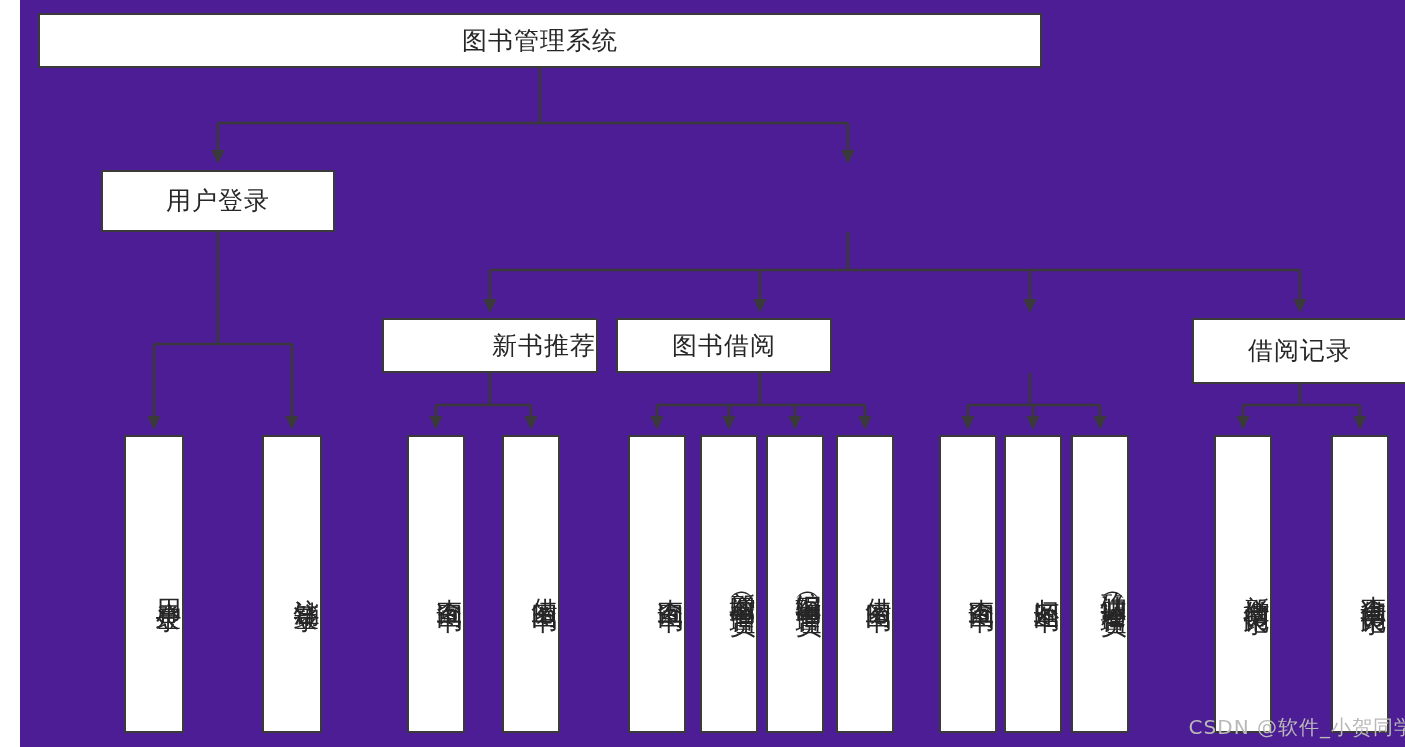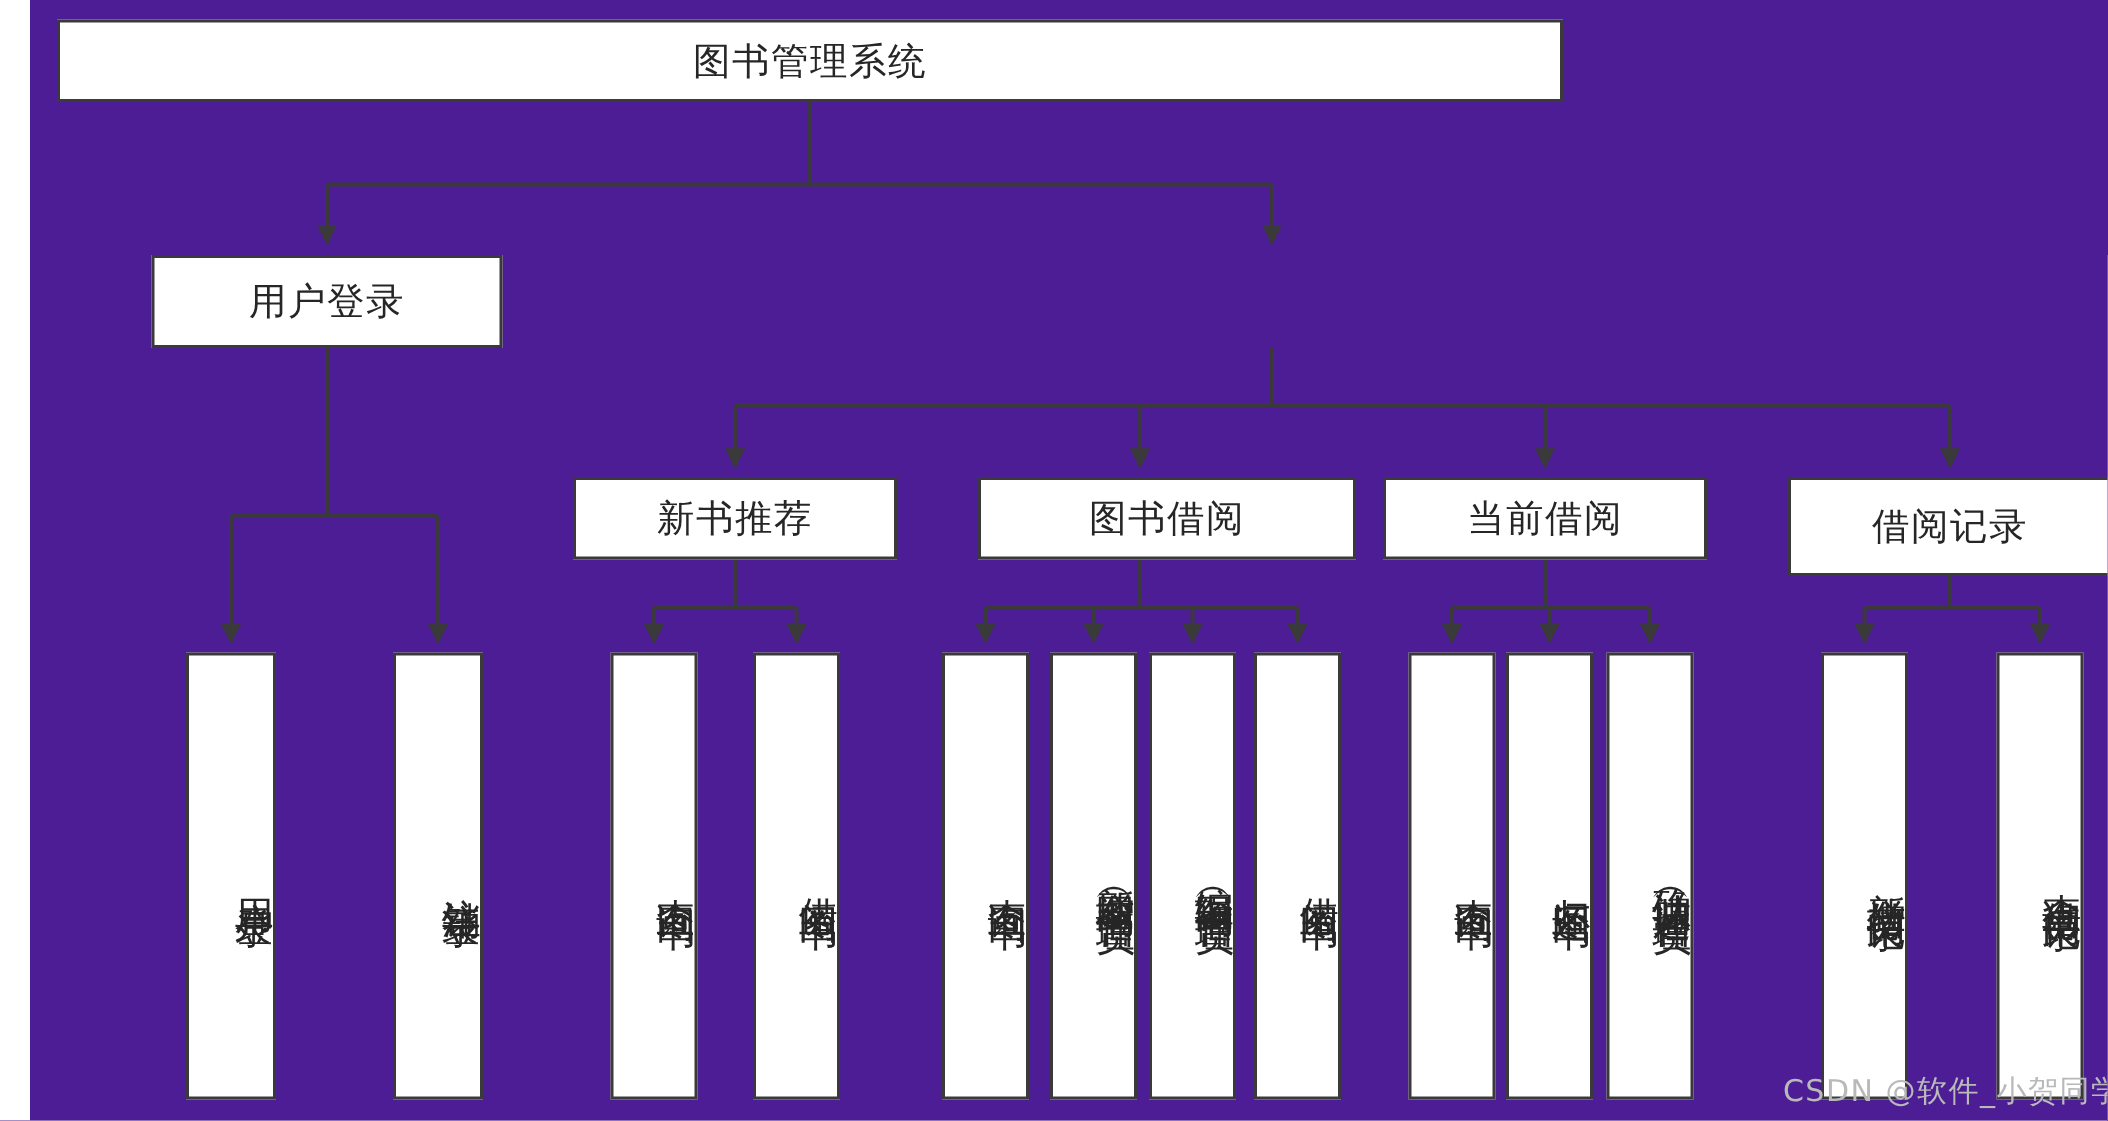--- a/index.html
+++ b/index.html
@@ -121,28 +121,25 @@
   </svg>
 
   <div class="node horiz root" style="left:18px;top:13px;width:1004px;height:55px;">
     <span>图书管理系统</span>
   </div>
 
   <div class="node horiz" style="left:81px;top:170px;width:234px;height:62px;">
     <span>用户登录</span>
   </div>
 
-  <div class="node horiz" style="left:362px;top:318px;width:216px;height:55px;">
+  <div class="node horiz" style="left:362px;top:318px;width:216px;height:55px;justify-content:flex-end;">
     <span>新书推荐</span>
   </div>
-  <div class="node horiz" style="left:632px;top:318px;width:252px;height:55px;">
+  <div class="node horiz" style="left:596px;top:318px;width:216px;height:55px;">
     <span>图书借阅</span>
-  </div>
-  <div class="node horiz" style="left:902px;top:318px;width:216px;height:55px;">
-    <span>当前借阅</span>
   </div>
   <div class="node horiz" style="left:1172px;top:318px;width:216px;height:66px;">
     <span>借阅记录</span>
   </div>
 
   <div class="node vert" style="left:104px;top:435px;width:60px;height:298px;">
     <span class="vtext">用户登录</span>
   </div>
   <div class="node vert" style="left:242px;top:435px;width:60px;height:298px;">
     <span class="vtext">注销登录</span>

